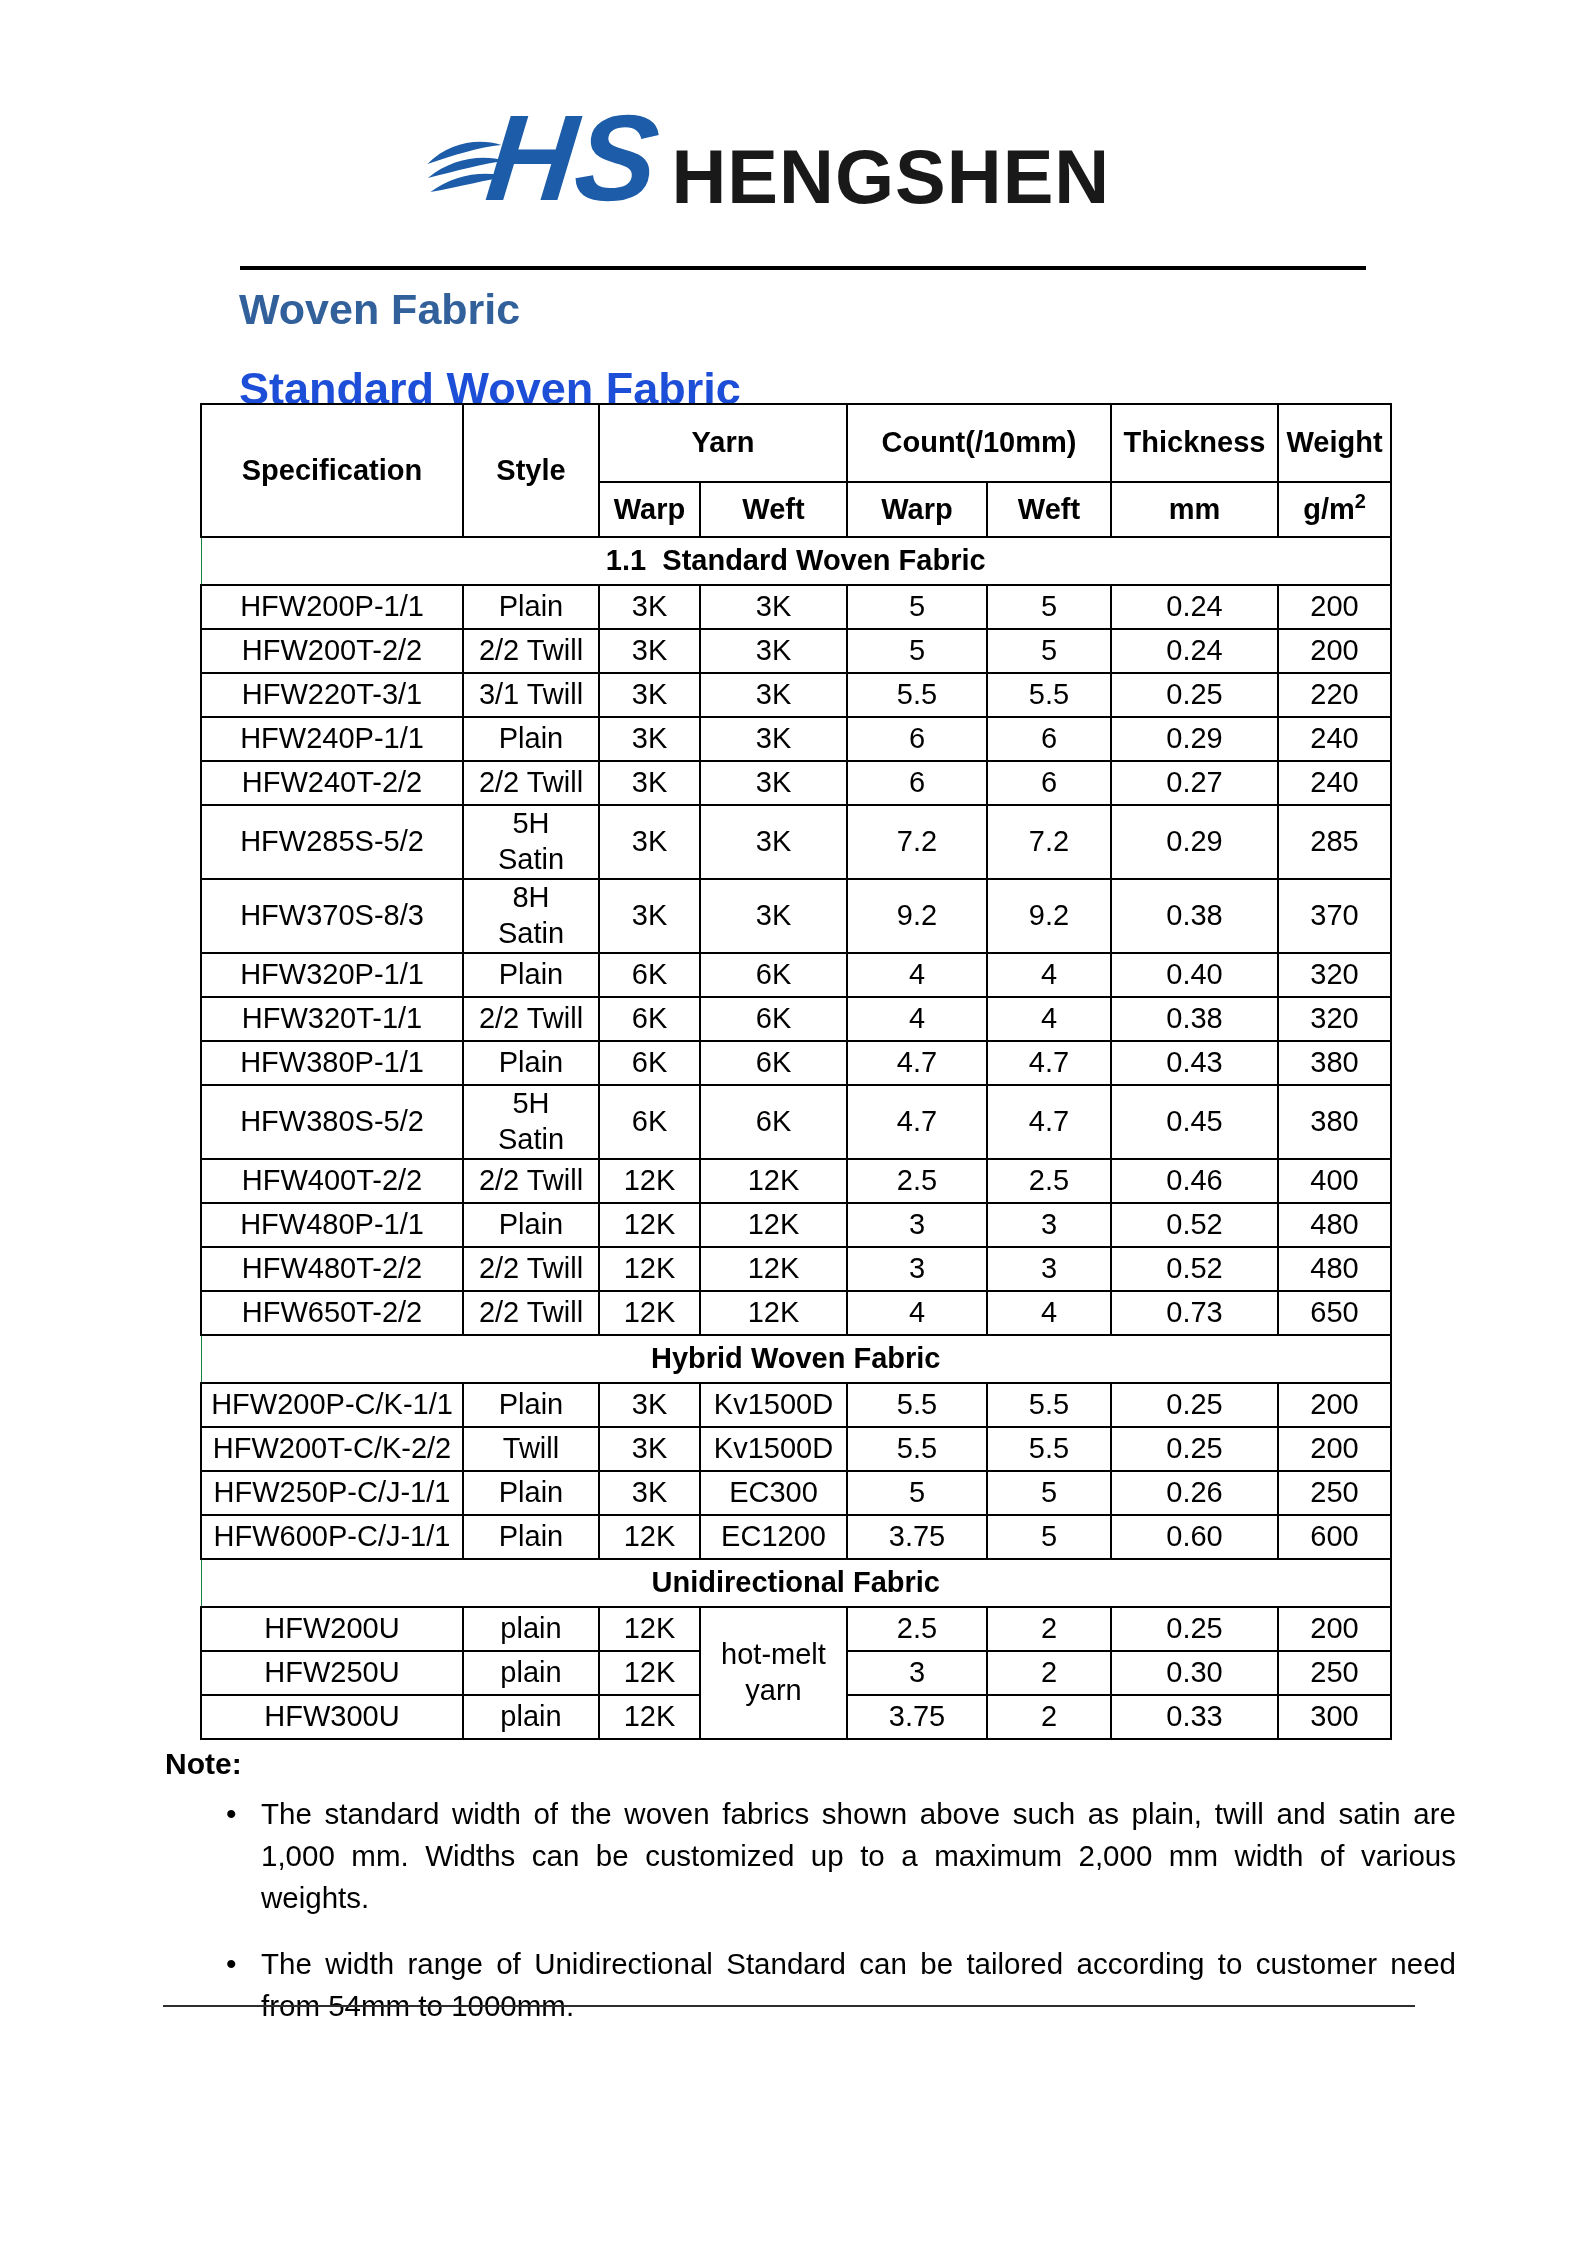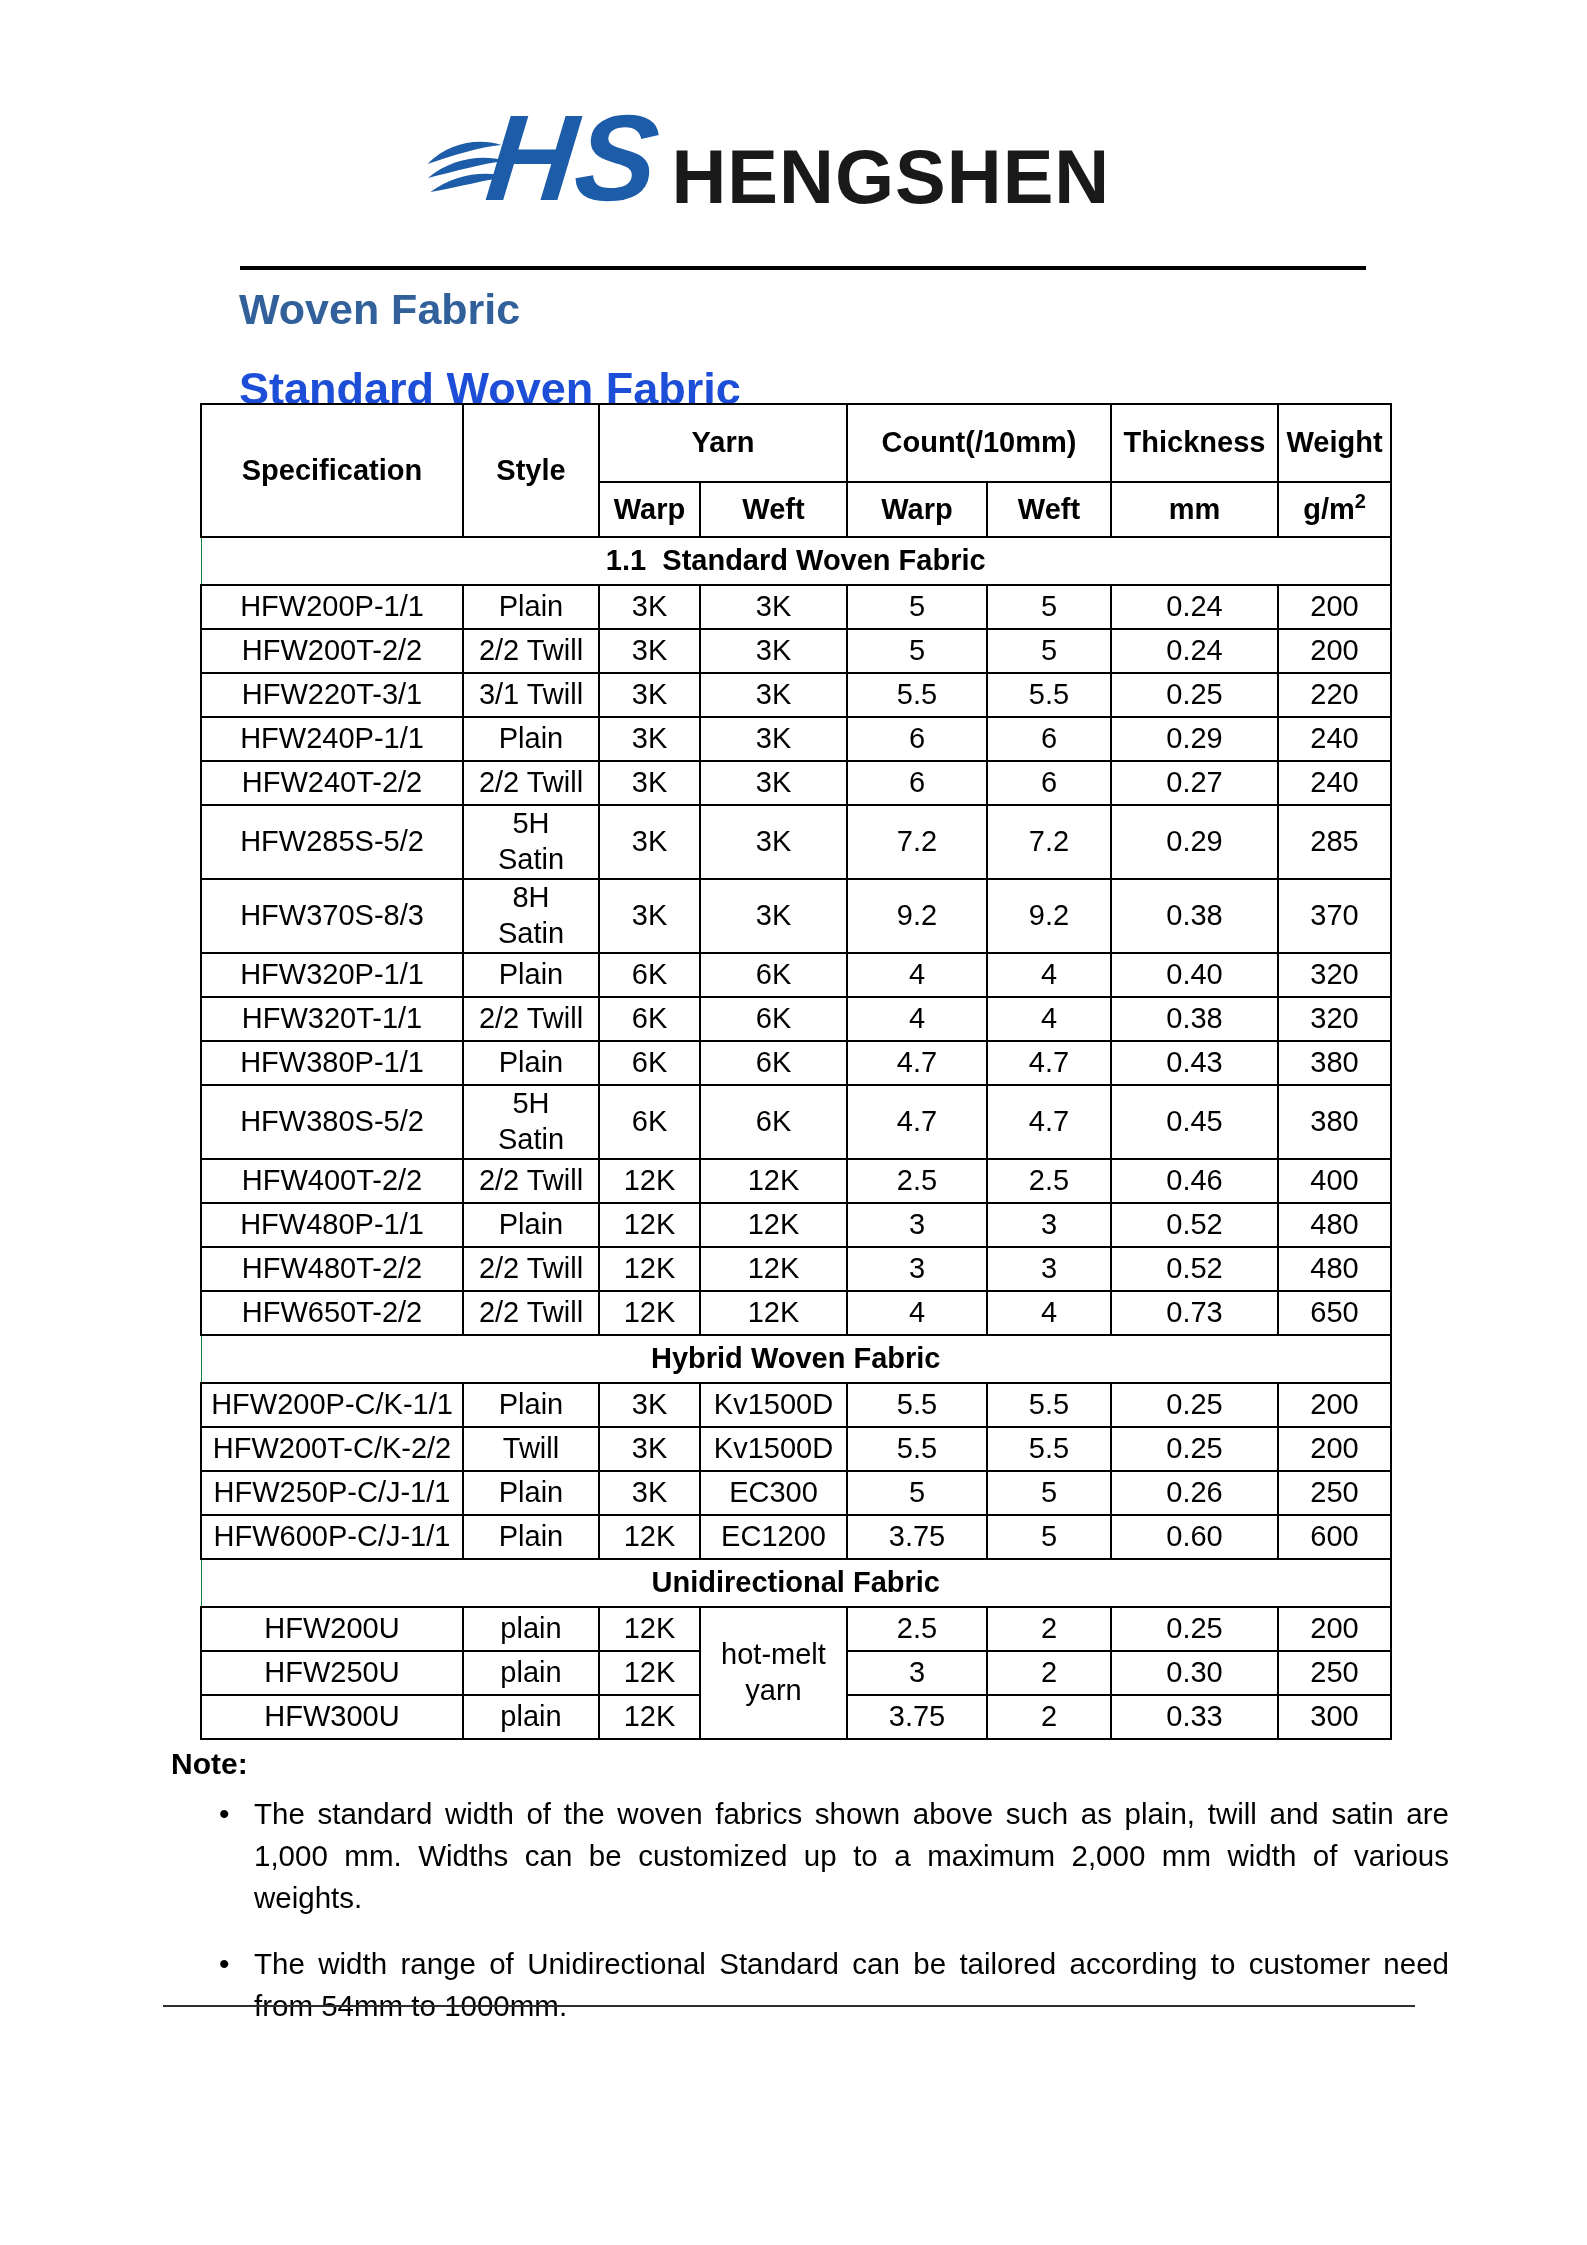--- a/index.html
+++ b/index.html
@@ -66,25 +66,25 @@
   tr.hrow1 { height:78px; }
   tr.hrow2 { height:55px; }
   tr.sec   { height:48px; }
   tr.sec td { font-weight:bold; border-left:1px solid #15803d; }
   tr.r     { height:44px; }
   tr.rs    { height:58px; }
   .sup2 { font-size:20px; vertical-align:super; line-height:0; }
 
   
   .note-label {
-    position:absolute; left:171px; top:1747px;
+    position:absolute; left:165px; top:1747px;
     font-size:30px; font-weight:bold;
   }
   .notes-list {
-    position:absolute; left:216px; top:1793px; width:1233px;
+    position:absolute; left:223px; top:1793px; width:1233px;
     margin:0; padding:0; list-style:none;
     font-size:29.5px; line-height:1.42;
   }
   .notes-list li {
     position:relative; padding-left:38px;
     text-align:justify; margin-bottom:24px;
   }
   .notes-list li::before {
     content:"\2022";
     position:absolute; left:3px; top:0;

